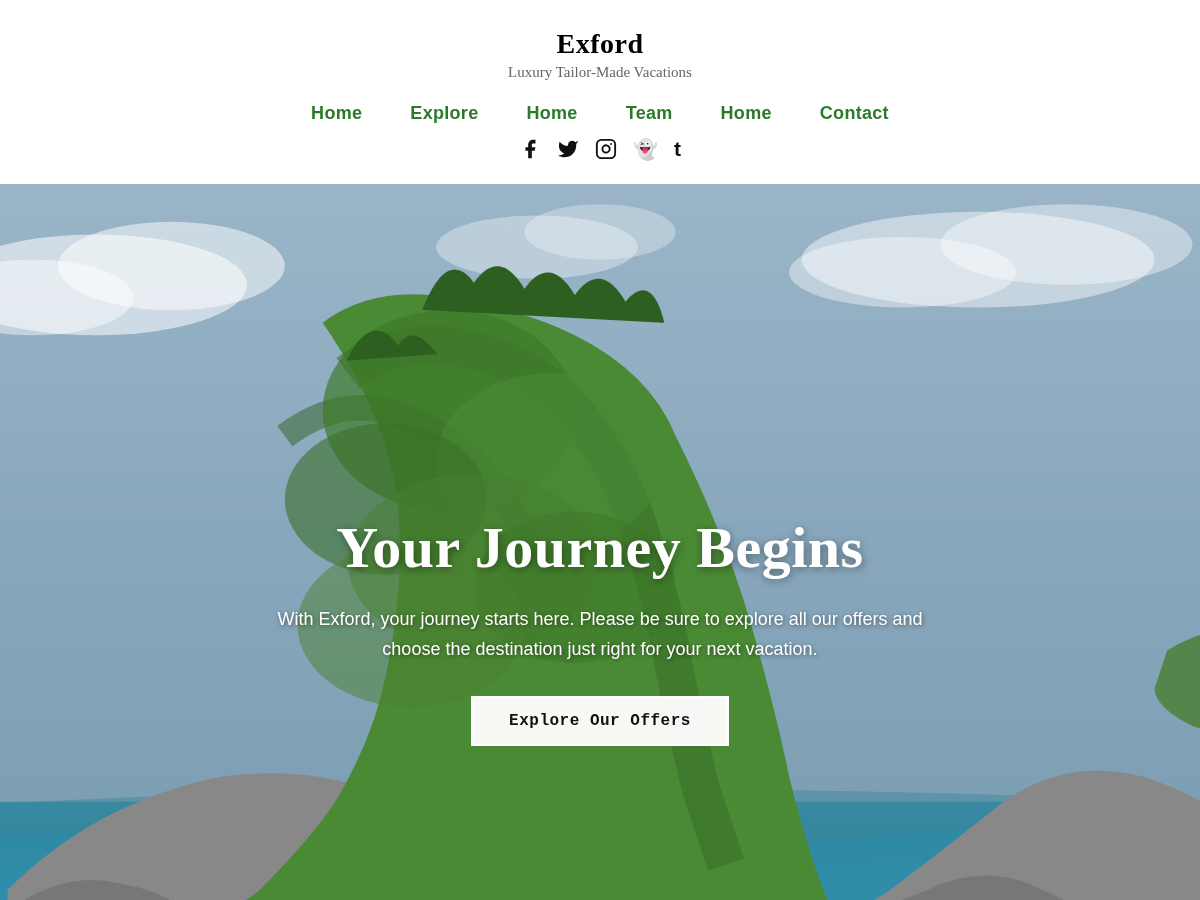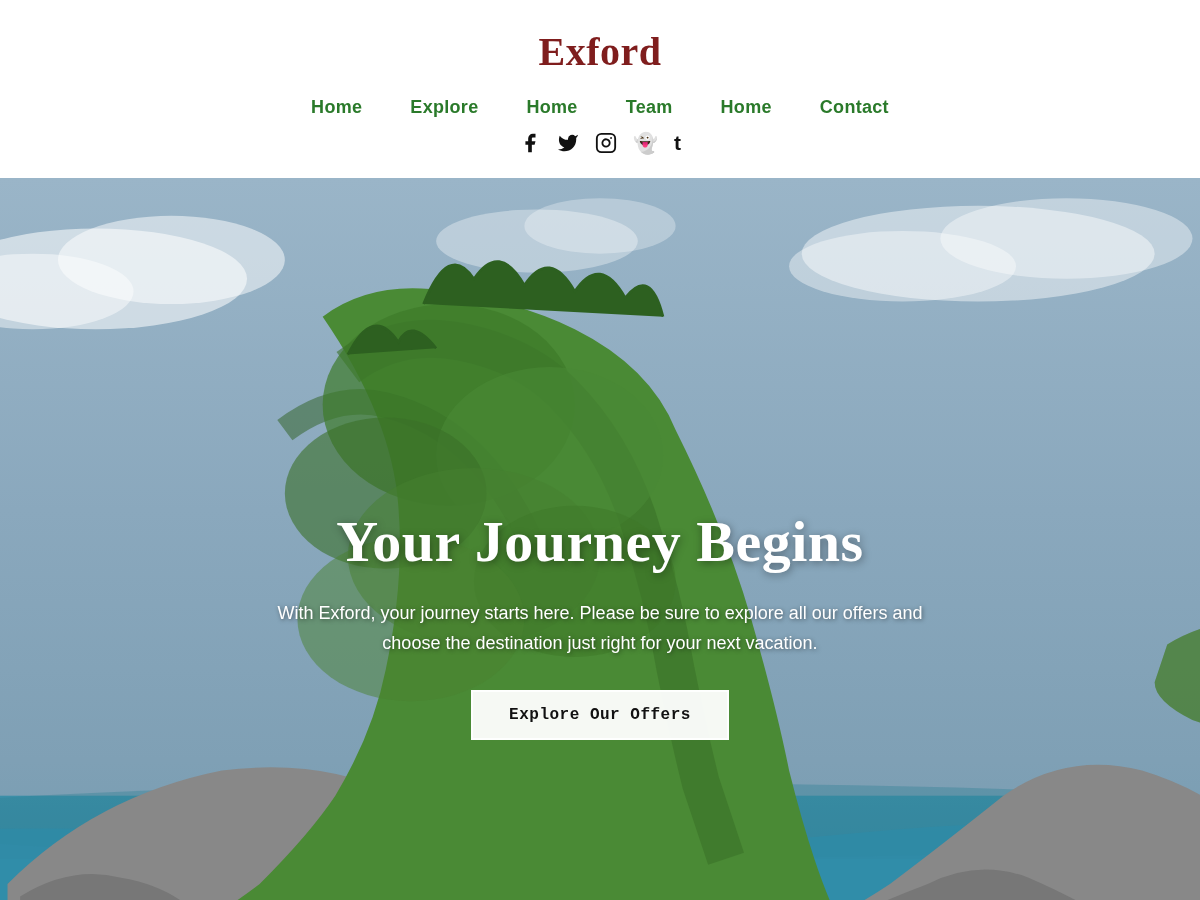--- a/index.html
+++ b/index.html
@@ -17,23 +17,23 @@
     }
 
     
     .header {
       background: #fff;
       text-align: center;
       padding: 28px 0 18px;
     }
 
     .site-title {
-      font-size: 40px;
+      font-size: 28px;
       font-weight: 700;
-      color: #7f1d1d;
+      color: #000000;
       font-family: Georgia, serif;
       letter-spacing: 0.5px;
     }
 
     .site-tagline {
       font-size: 15px;
       color: #666;
       margin-top: 4px;
       font-family: Georgia, serif;
     }
@@ -128,20 +128,21 @@
       cursor: pointer;
       letter-spacing: 0.5px;
       text-shadow: none;
     }
   </style>
 </head>
 <body>
 
 <header class="header">
   <div class="site-title">Exford</div>
+  <div class="site-tagline">Luxury Tailor-Made Vacations</div>
 
   <nav class="nav">
     <a href="#">Home</a>
     <a href="#">Explore</a>
     <a href="#">Home</a>
     <a href="#">Team</a>
     <a href="#">Home</a>
     <a href="#">Contact</a>
   </nav>
 

